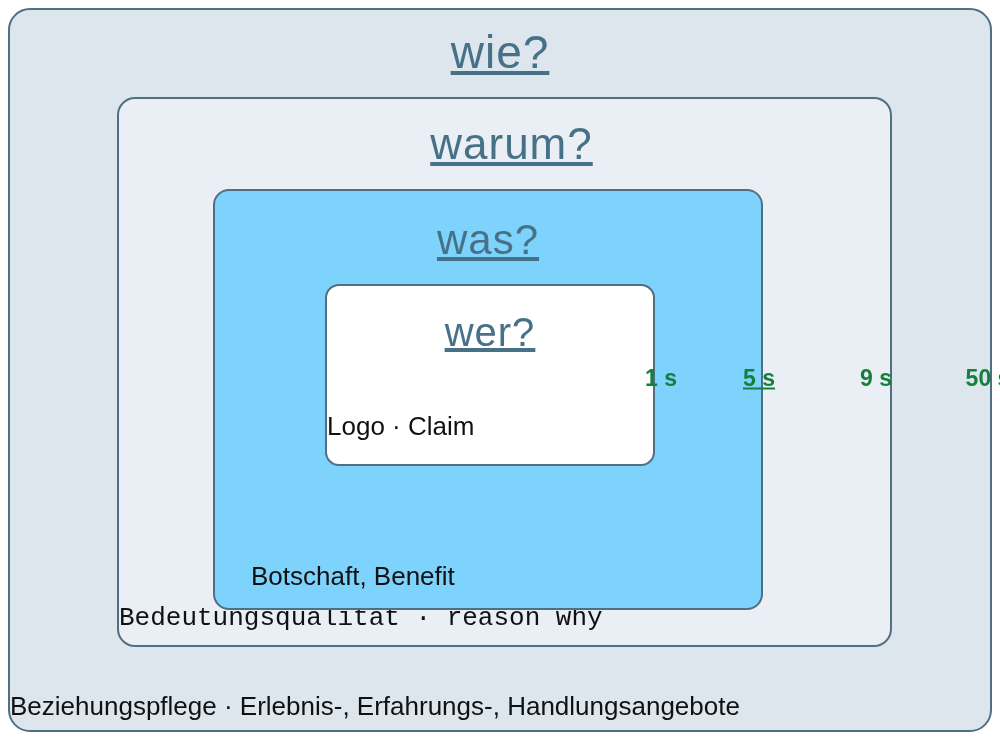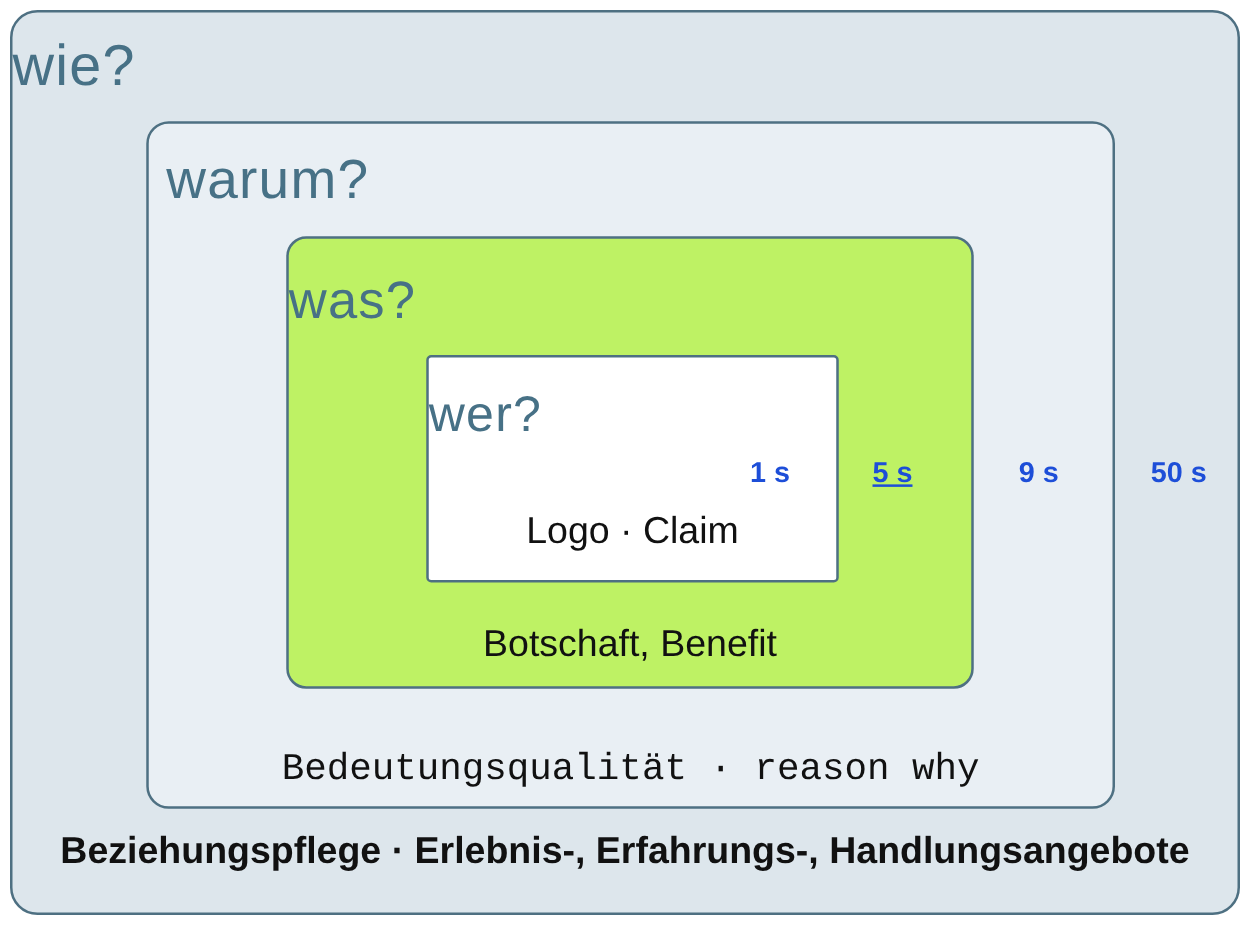--- a/index.html
+++ b/index.html
@@ -23,63 +23,65 @@
     left: 8px; top: 8px; width: 984px; height: 724px;
     border-radius: 22px;
     background: #dde6ec;
   }
   .box-warum {
     left: 107px; top: 87px; width: 775px; height: 550px;
     border-radius: 18px;
     background: #e9eff4;
   }
   .box-was {
-    left: 110px; top: 90px; width: 550px; height: 362px;
+    left: 94px; top: 90px; width: 550px; height: 421px;
     border-radius: 16px;
-    background: #bef264;
+    background: #7dd3fc;
   }
   .box-wer {
     left: 110px; top: 93px; width: 330px; height: 182px;
-    border-radius: 4px;
+    border-radius: 14px;
     background: #ffffff;
   }
   .level-title {
     position: absolute;
     left: 0; right: 0;
+    text-align: center;
     color: #477186;
     font-weight: normal;
     letter-spacing: 1px;
     white-space: nowrap;
     pointer-events: none;
+    text-decoration: underline;
   }
   .title-wie   { top: 15px; font-size: 46px; }
   .title-warum { top: 20px; font-size: 44px; margin-left: 14px; }
   .title-was   { top: 25px; font-size: 42px; }
   .title-wer   { top: 24px; font-size: 40px; }
   .level-caption {
     position: absolute;
     left: 0; right: 0;
-    text-align: center;
     color: #111111;
-    font-size: 30px;
+    font-size: 26px;
     white-space: nowrap;
     pointer-events: none;
   }
-  .caption-wie   { bottom: 32px; font-weight: bold; }
+  .caption-wie   { bottom: 8px; }
   .caption-warum { bottom: 12px; font-family: Liberation Mono, monospace; }
-  .caption-was   { bottom: 16px; }
+  .caption-was   { bottom: 16px; padding-left: 36px; }
   .caption-wer   { bottom: 22px; }
   .time-label {
     position: absolute;
     top: 378px;
     transform: translate(-50%, -50%);
     font-size: 23px;
     font-weight: bold;
-    color: #1d4ed8;
+    color: #15803d;
     white-space: nowrap;
+    margin-left: 45px;
   }
   .time-1s  { left: 616px; }
   .time-5s  { left: 714px; text-decoration: underline; }
   .time-15s { left: 831px; }
   .time-30s { left: 943px; }
 </style>
 </head>
 <body>
 
 <div class="box box-wie">

